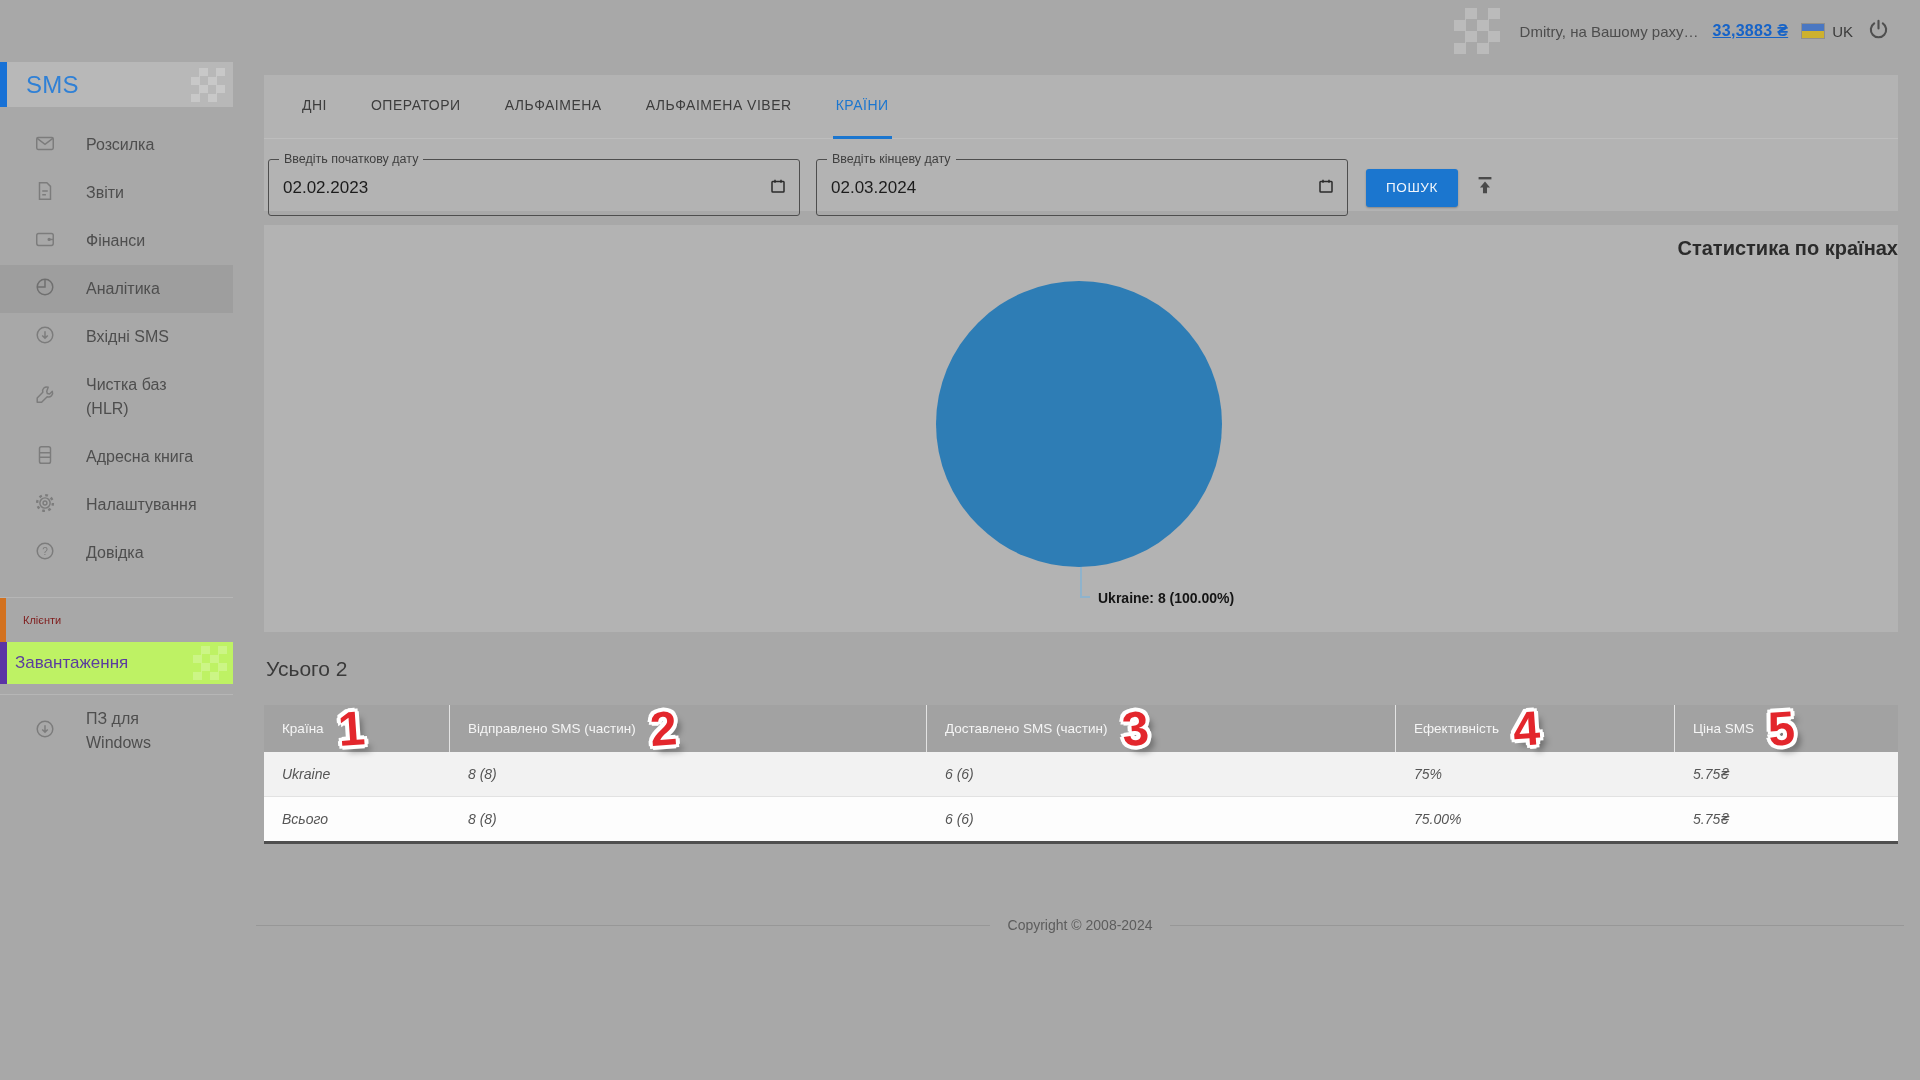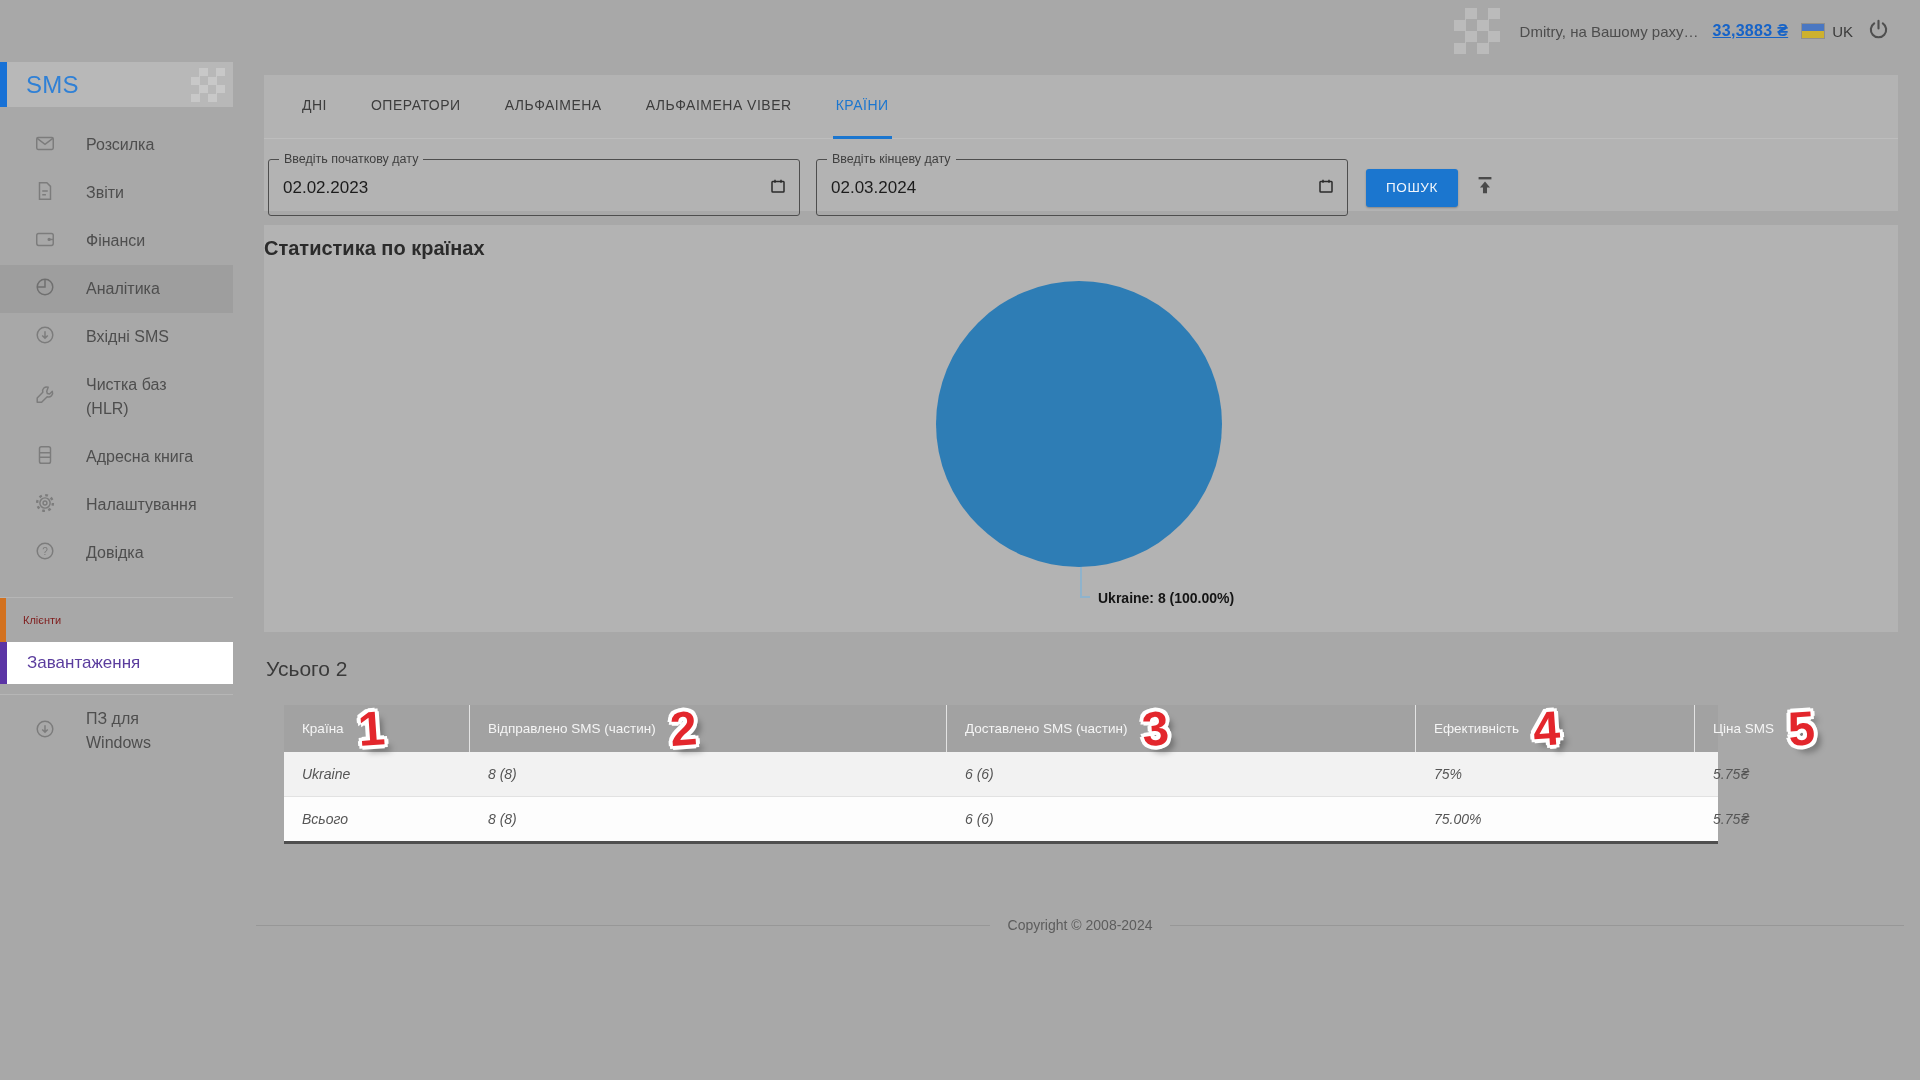--- a/index.html
+++ b/index.html
@@ -46,21 +46,21 @@
   .mitem.active { background:#9e9e9e; }
   .mitem svg { flex:0 0 22px; }
   .side-divider { border-top:1px solid #b6b6b6; margin-top:20px; }
   .clients-item {
     height:44px; display:flex; align-items:center;
     border-left:6px solid #d2711f; padding-left:17px;
     color:#7f1d1d; font-size:11px; cursor:pointer;
   }
   .downloads-item {
     position:relative; height:42px; display:flex; align-items:center;
-    background:#ffffff; border-left:7px solid #5b35a5; padding-left:20px;
+    background:#bef264; border-left:7px solid #5b35a5; padding-left:8px;
     color:#5b3d9e; font-size:17px; cursor:pointer;
   }
   .downloads-item .pixels { position:absolute; right:6px; top:4px; width:34px; height:34px; background-size:17px 17px; }
   .windows-item { margin-top:10px; border-top:1px solid #b6b6b6; padding-top:0; }
   .windows-item .mitem { height:72px; }
 
   
   .card { position:absolute; left:264px; width:1634px; background:#b3b3b3; }
   .card-tabs { top:75px; height:136px; }
   .tabs { display:flex; gap:38px; height:64px; align-items:center; padding-left:35px; border-bottom:1px solid #bdbdbd; }
@@ -83,28 +83,28 @@
   .field .cal { position:absolute; right:12px; top:50%; transform:translateY(-50%); cursor:pointer; }
   .search-btn {
     margin-left:18px; width:92px; height:38px; border:none; border-radius:3px;
     background:#1b76cf; color:#f2f6fb; font-size:13.5px; letter-spacing:.6px;
     font-family:"Liberation Sans",sans-serif; cursor:pointer; box-shadow:0 1px 2px rgba(0,0,0,.25);
   }
   .upload-btn { margin-left:16px; }
 
   
   .card-chart { top:225px; height:407px; }
-  .chart-title { padding-top:12px; text-align:left; font-size:20px; font-weight:bold; color:#2b2b2b; }
+  .chart-title { padding-top:12px; text-align:right; font-size:20px; font-weight:bold; color:#2b2b2b; }
   .pie { position:absolute; left:672px; top:56px; width:286px; height:286px; border-radius:50%; background:#2e7db5; cursor:pointer; }
   .leader { position:absolute; left:816px; top:342px; width:10px; height:31px; border-left:2px solid #8fb3cc; border-bottom:2px solid #8fb3cc; }
   .slice-label { position:absolute; left:834px; top:365px; font-size:14px; font-weight:bold; color:#141414; }
 
   
   .summary { position:absolute; left:266px; top:657px; font-size:21px; color:#3a3a3a; }
-  .table { position:absolute; left:264px; top:705px; width:1434px; border-bottom:3px solid #4f4f4f;margin-left:20px; }
+  .table { position:absolute; left:264px; top:705px; width:1634px; border-bottom:3px solid #4f4f4f; }
   .thead, .trow { display:grid; grid-template-columns:186px 477px 469px 279px 223px; }
   .thead { background:#a2a2a2; height:47px; }
   .th {
     position:relative; display:flex; align-items:center; padding-left:18px;
     color:#f5f5f5; font-size:13.5px; border-right:1px solid rgba(255,255,255,.7); overflow:visible;
   }
   .th:last-child { border-right:none; }
   .annot {
     margin-left:14px; font-size:48px; font-weight:800; line-height:.8; color:#e3262c;
     transform:rotate(-4deg) translateY(1px); z-index:5;

